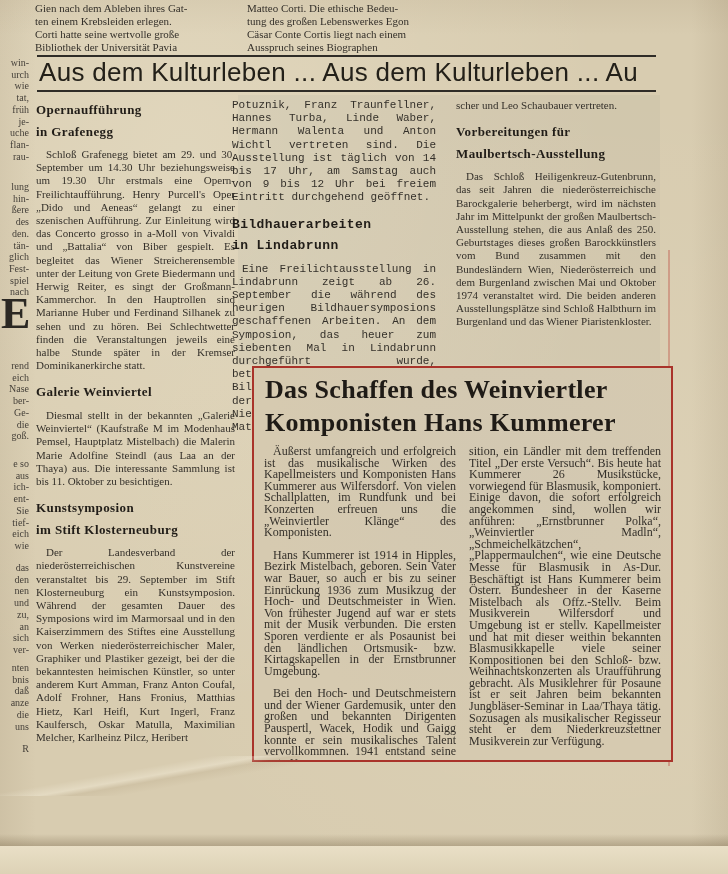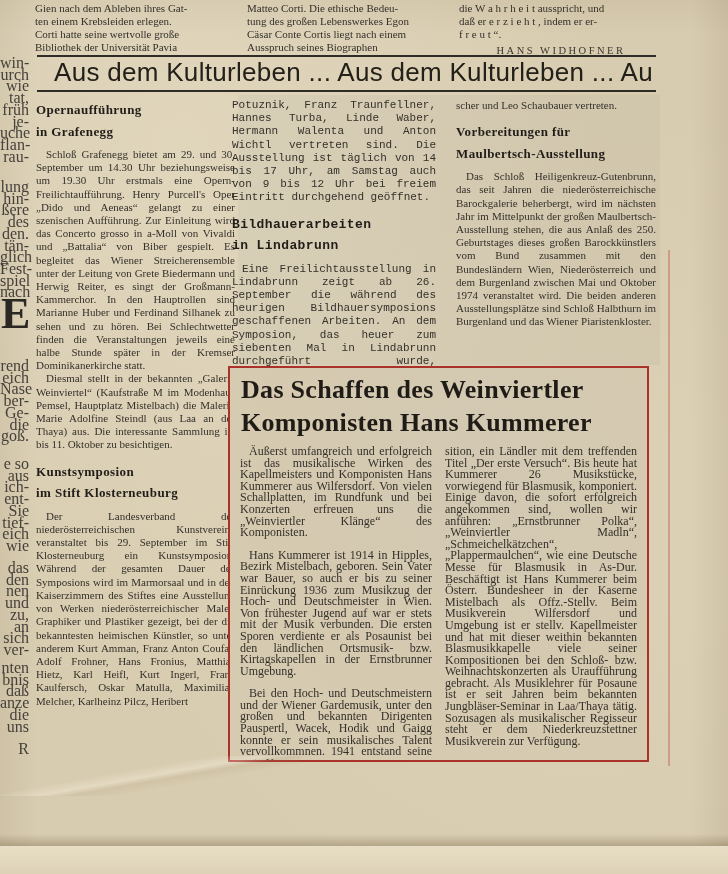--- a/index.html
+++ b/index.html
@@ -30,31 +30,31 @@
   .tcol3-wrap{width:204px;}
   .byline{
     margin-top:3px;text-align:center;letter-spacing:2.5px;
     font-size:10.5px;color:#3a362f;
   }
   
   .rule{position:absolute;left:37px;width:619px;height:2px;background:#2f2c27;}
   .rule-top{top:55px;}
   .rule-bottom{top:90px;}
   .banner{
-    position:absolute;left:54px;top:56px;width:618px;height:34px;
+    position:absolute;left:39px;top:56px;width:618px;height:34px;
     font-family:"Liberation Sans", sans-serif;
     font-size:26px;line-height:33px;font-weight:500;
     color:#232019;white-space:nowrap;overflow:hidden;
     letter-spacing:0.3px;
   }
   
   .margin-frag{
     position:absolute;left:0;width:29px;
     text-align:right;padding-right:2px;
-    font-size:16px;line-height:11.7px;color:#46413a;
+    font-size:10px;line-height:11.7px;color:#46413a;
     white-space:pre-line;
   }
   .mg1{top:57px;} .mg2{top:181px;} .mg3{top:360px;}
   .mg4{top:458px;} .mg5{top:562px;} .mg6{top:662px;} .mg7{top:743px;}
   .big-letter{
     position:absolute;left:1px;top:291px;width:29px;
     font-size:44px;line-height:46px;font-weight:bold;color:#2b2823;
     text-align:right;
   }
   
@@ -69,21 +69,21 @@
   .heading.first{margin-top:0;}
   .left-col{left:36px;width:199px;}
   .mid-col{left:232px;width:204px;font-family:Liberation Mono, monospace;}
   .right-col{left:456px;width:200px;}
   
   .red-line{
     position:absolute;left:668px;top:250px;width:2px;height:516px;
     background:rgba(186,66,55,0.35);
   }
   .boxed{
-    position:absolute;left:228px;top:366px;width:397px;height:384px;
+    position:absolute;left:252px;top:366px;width:397px;height:384px;
     border:2px solid #a9332a;
     background:#d6cab0;
     background-image:radial-gradient(ellipse at 60% 30%, rgba(178,182,192,0.10), rgba(178,182,192,0) 70%);
     padding:3px 10px 5px 10px;
     overflow:hidden;
   }
   .box-headline{
     font-size:26px;line-height:33px;font-weight:bold;
     color:#1f1b16;letter-spacing:0.3px;
     margin:2px 0 7px 1px;white-space:pre-line;
@@ -116,26 +116,20 @@
 
   <div class="top-remnant">
     <div class="tcol">Gien nach dem Ableben ihres Gat-
 ten einem Krebsleiden erlegen.
   Corti hatte seine wertvolle große
 Bibliothek der Universität Pavia</div>
     <div class="tcol">Matteo Corti. Die ethische Bedeu-
 tung des großen Lebenswerkes Egon
 Cäsar Conte Cortis liegt nach einem
 Ausspruch seines Biographen</div>
-    <div class="tcol3-wrap">
-      <div class="tcol" style="width:204px;">die W a h r h e i t ausspricht, und
-daß er e r z i e h t , indem er er-
-f r e u t “.</div>
-      <div class="byline">HANS WIDHOFNER</div>
-    </div>
   </div>
 
   <div class="rule rule-top"></div>
   <div class="banner">Aus dem Kulturleben ... Aus dem Kulturleben ... Au</div>
   <div class="rule rule-bottom"></div>
 
   <div class="margin-frag mg1">win-
 urch
 wie
 tat,
@@ -183,20 +177,21 @@
 daß
 anze
 die
 uns</div>
   <div class="margin-frag mg7">R</div>
 
   <div class="col left-col">
     <div class="heading first">Opernaufführung
 in Grafenegg</div>
     <p class="indent">Schloß Grafenegg bietet am 29. und 30. September um 14.30 Uhr beziehungsweise um 19.30 Uhr erstmals eine Opern-Freilichtaufführung. Henry Purcell's Oper „Dido und Aeneas“ gelangt zu einer szenischen Aufführung. Zur Einleitung wird das Concerto grosso in a-Moll von Vivaldi und „Battalia“ von Biber gespielt. Es begleitet das Wiener Streicherensemble unter der Leitung von Grete Biedermann und Herwig Reiter, es singt der Großmann-Kammerchor. In den Hauptrollen sind Marianne Huber und Ferdinand Silhanek zu sehen und zu hören. Bei Schlechtwetter finden die Veranstaltungen jeweils eine halbe Stunde später in der Kremser Dominikanerkirche statt.</p>
+    <div class="heading">Galerie Weinviertel</div>
     <p class="indent">Diesmal stellt in der bekannten „Galerie Weinviertel“ (Kaufstraße M im Modenhaus Pemsel, Hauptplatz Mistelbach) die Malerin Marie Adolfine Steindl (aus Laa an der Thaya) aus. Die interessante Sammlung ist bis 11. Oktober zu besichtigen.</p>
     <div class="heading">Kunstsymposion
 im Stift Klosterneuburg</div>
     <p class="indent">Der Landesverband der niederösterreichischen Kunstvereine veranstaltet bis 29. September im Stift Klosterneuburg ein Kunstsymposion. Während der gesamten Dauer des Symposions wird im Marmorsaal und in den Kaiserzimmern des Stiftes eine Ausstellung von Werken niederösterreichischer Maler, Graphiker und Plastiker gezeigt, bei der die bekanntesten heimischen Künstler, so unter anderem Kurt Amman, Franz Anton Coufal, Adolf Frohner, Hans Fronius, Matthias Hietz, Karl Heifl, Kurt Ingerl, Franz Kaulfersch, Oskar Matulla, Maximilian Melcher, Karlheinz Pilcz, Heribert</p>
   </div>
 
   <div class="col mid-col">
     <p>Potuznik, Franz Traunfellner, Hannes Turba, Linde Waber, Hermann Walenta und Anton Wichtl vertreten sind. Die Ausstellung ist täglich von 14 bis 17 Uhr, am Samstag auch von 9 bis 12 Uhr bei freiem Eintritt durchgehend geöffnet.</p>
     <div class="heading">Bildhauerarbeiten
 in Lindabrunn</div>

